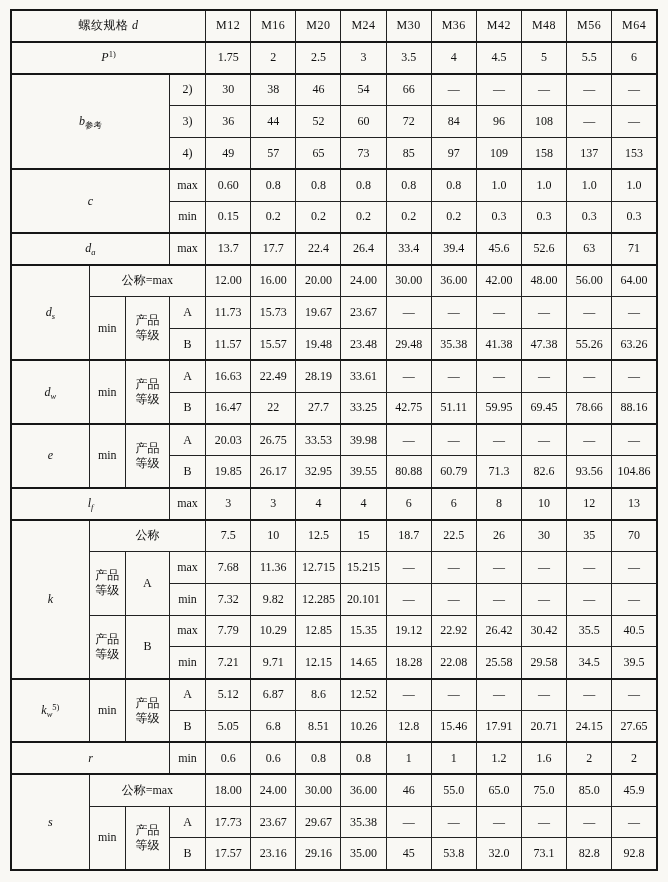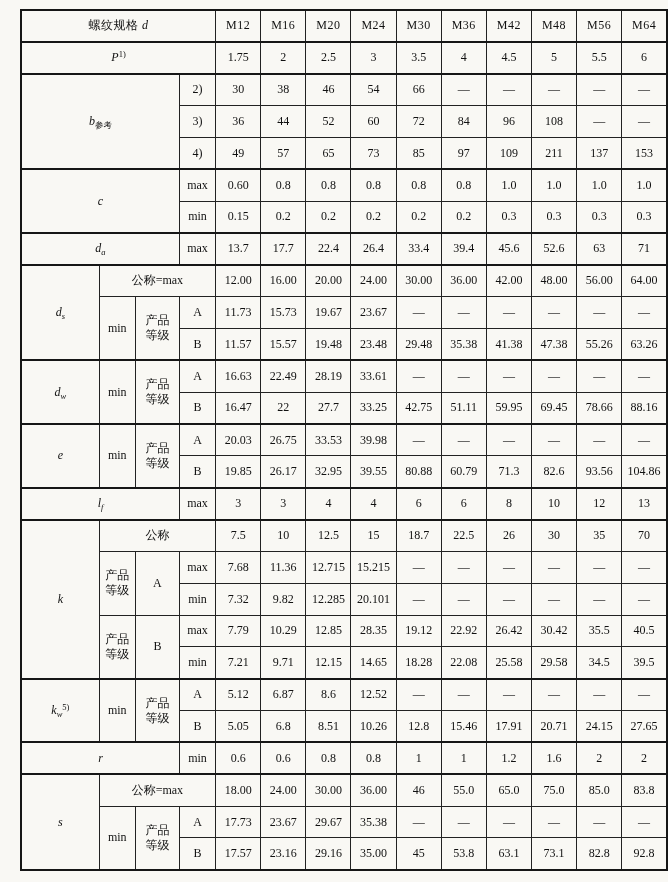--- a/index.html
+++ b/index.html
@@ -1,18 +1,18 @@
 <!DOCTYPE html>
 <html><head>
 <meta charset="utf-8">
 <style>
   html,body{margin:0;padding:0;background:#efede8;}
   .page{
     width:668px;height:882px;box-sizing:border-box;
-    background:#f9f8f4;padding:9px 20px;
+    background:#f9f8f4;padding:9px 10px;
     font-family:"Liberation Serif", serif;
   }
   table.spec{
     border-collapse:collapse;
     width:648px;height:862px;
     table-layout:fixed;
     background:#f9f8f4;
     border:2px solid #161616;
   }
   table.spec td{
@@ -111,21 +111,21 @@
         </tr>
         <tr>
           <td class="lbl"><span>4)</span></td>
           <td class="val">49</td>
           <td class="val">57</td>
           <td class="val">65</td>
           <td class="val">73</td>
           <td class="val">85</td>
           <td class="val">97</td>
           <td class="val">109</td>
-          <td class="val">211</td>
+          <td class="val">158</td>
           <td class="val">137</td>
           <td class="val">153</td>
         </tr>
         <tr class="grp">
           <td class="lbl" colspan="3" rowspan="2"><span class="i">c</span></td>
           <td class="lbl"><span>max</span></td>
           <td class="val">0.60</td>
           <td class="val">0.8</td>
           <td class="val">0.8</td>
           <td class="val">0.8</td>
@@ -319,21 +319,21 @@
           <td class="val">—</td>
           <td class="val">—</td>
         </tr>
         <tr>
           <td class="lbl" rowspan="2"><span>产品</span><br><span>等级</span></td>
           <td class="lbl" rowspan="2"><span>B</span></td>
           <td class="lbl"><span>max</span></td>
           <td class="val">7.79</td>
           <td class="val">10.29</td>
           <td class="val">12.85</td>
-          <td class="val">28.35</td>
+          <td class="val">15.35</td>
           <td class="val">19.12</td>
           <td class="val">22.92</td>
           <td class="val">26.42</td>
           <td class="val">30.42</td>
           <td class="val">35.5</td>
           <td class="val">40.5</td>
         </tr>
         <tr>
           <td class="lbl"><span>min</span></td>
           <td class="val">7.21</td>
@@ -395,21 +395,21 @@
           <td class="lbl" colspan="3"><span>公称=max</span></td>
           <td class="val">18.00</td>
           <td class="val">24.00</td>
           <td class="val">30.00</td>
           <td class="val">36.00</td>
           <td class="val">46</td>
           <td class="val">55.0</td>
           <td class="val">65.0</td>
           <td class="val">75.0</td>
           <td class="val">85.0</td>
-          <td class="val">83.8</td>
+          <td class="val">45.9</td>
         </tr>
         <tr>
           <td class="lbl" rowspan="2"><span>min</span></td>
           <td class="lbl" rowspan="2"><span>产品</span><br><span>等级</span></td>
           <td class="lbl"><span>A</span></td>
           <td class="val">17.73</td>
           <td class="val">23.67</td>
           <td class="val">29.67</td>
           <td class="val">35.38</td>
           <td class="val">—</td>
@@ -420,20 +420,20 @@
           <td class="val">—</td>
         </tr>
         <tr>
           <td class="lbl"><span>B</span></td>
           <td class="val">17.57</td>
           <td class="val">23.16</td>
           <td class="val">29.16</td>
           <td class="val">35.00</td>
           <td class="val">45</td>
           <td class="val">53.8</td>
-          <td class="val">63.1</td>
+          <td class="val">32.0</td>
           <td class="val">73.1</td>
           <td class="val">82.8</td>
           <td class="val">92.8</td>
         </tr>
       </tbody>
   </table>
 </div>
 
 </body></html>

